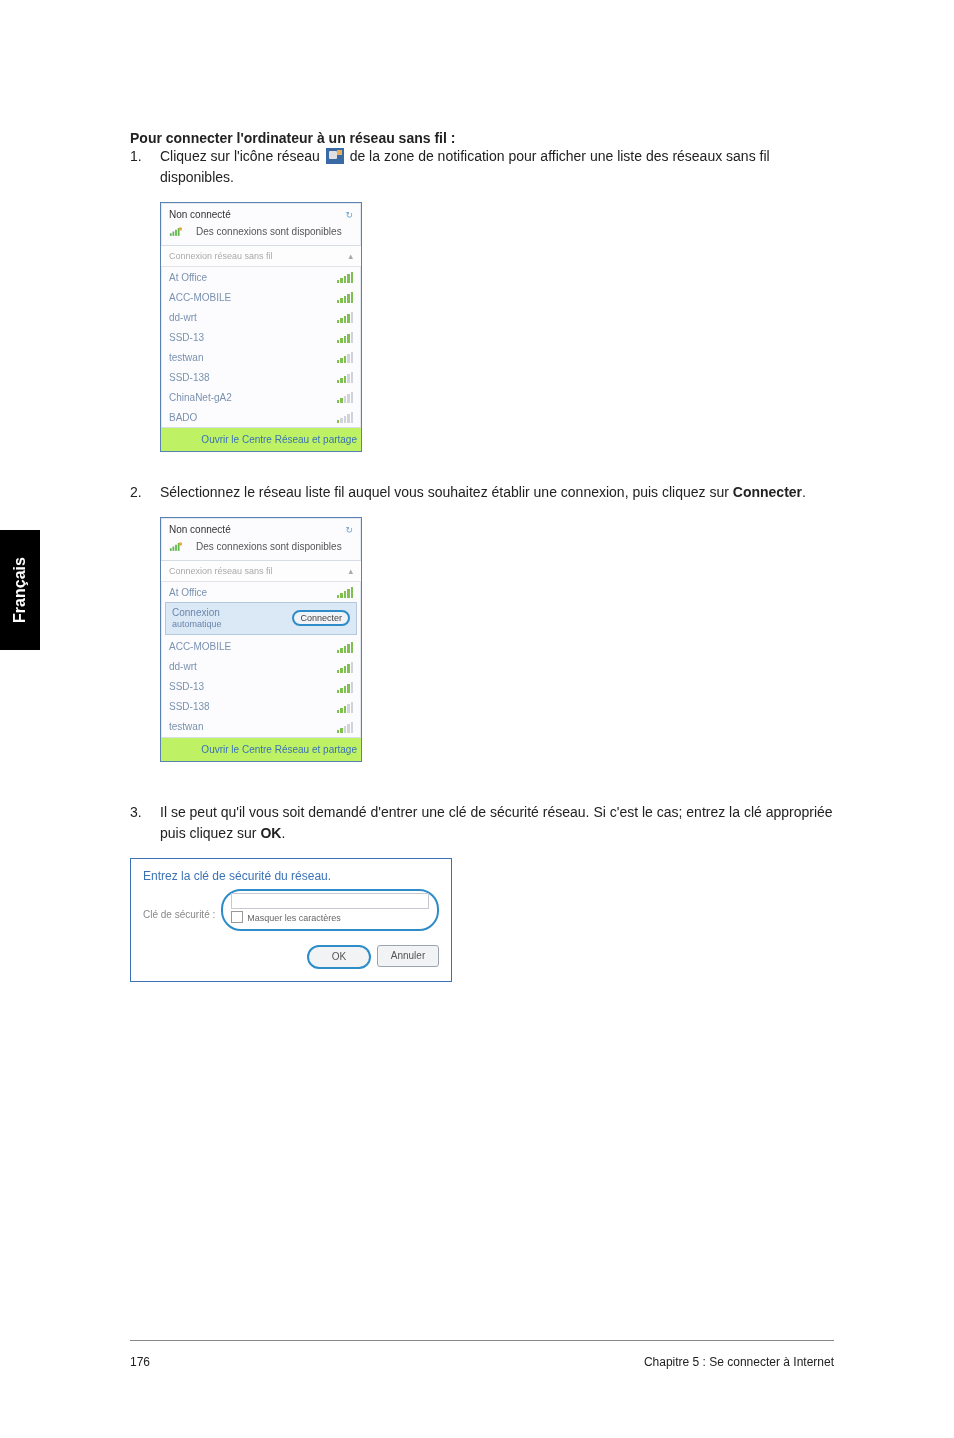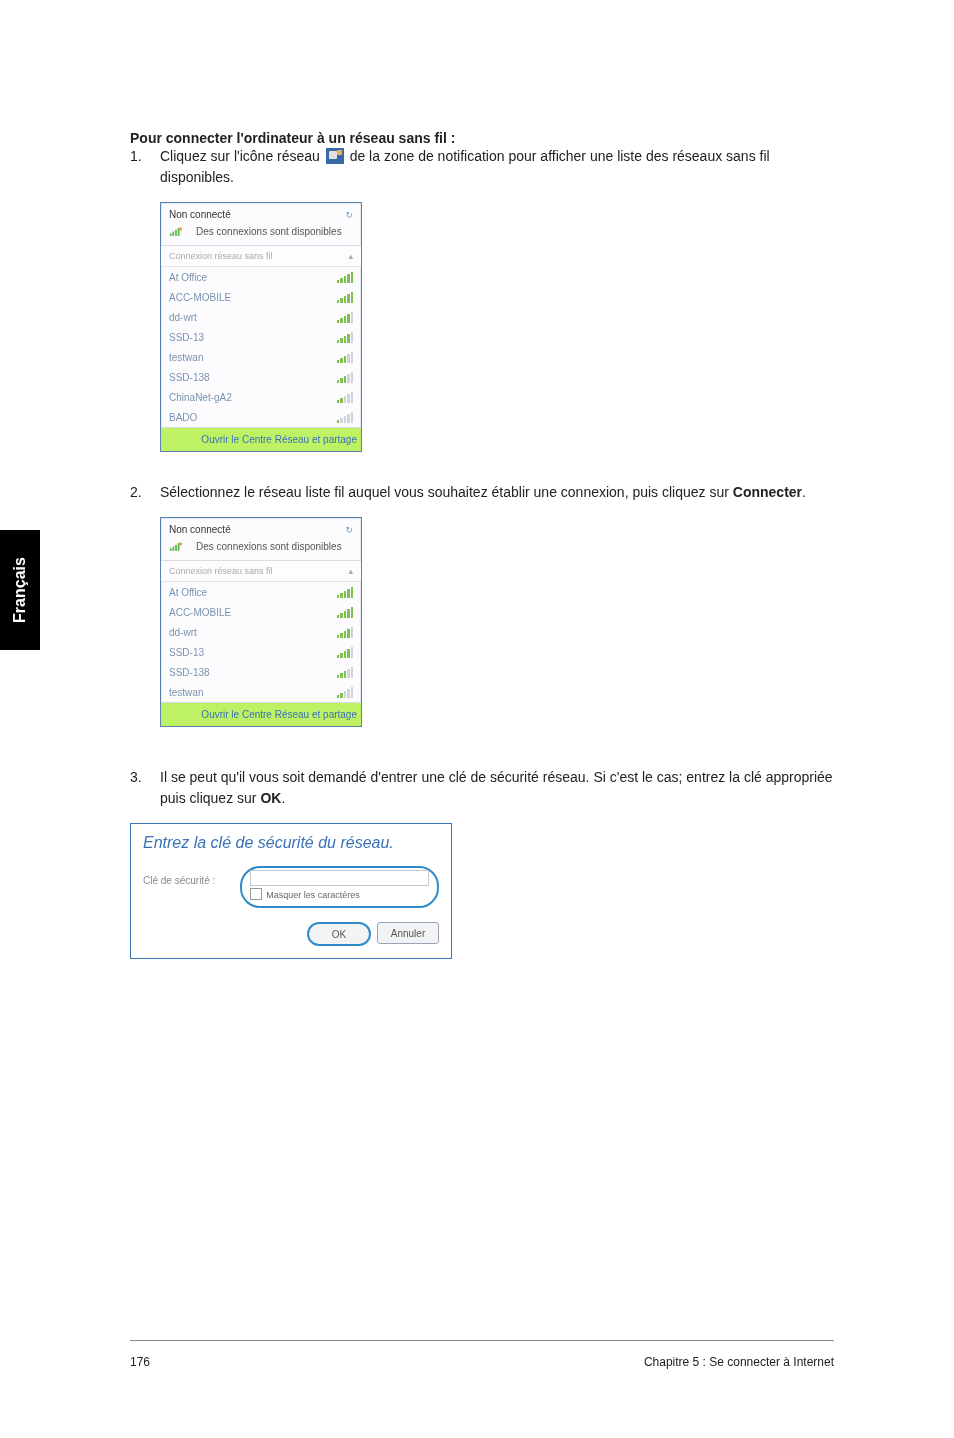--- a/index.html
+++ b/index.html
@@ -130,24 +130,24 @@
   .ss2 .sel-row .sel-text { color:#6a86ad; font-size:9px; line-height:1.2;}
   .ss2 .sel-row .sel-text div:first-child{font-size:10px;}
   .connect-btn { display:inline-block; border:2px solid #2e8cc9; border-radius:10px; padding:1px 6px; font-size:9px; color:#444; background:#f0f3f7;}
   .ss2 .top-row { display:flex; justify-content:space-between; align-items:center; padding:4px 8px; color:#7a92b0;}
   
   .ss3 { width: 320px; border:1px solid #3b72b5; background:#fff; margin-top:8px;}
   .ss3-titlebar { height:18px; background:linear-gradient(#6d95c8,#5076aa); display:flex; justify-content:space-between; align-items:center; padding:0 4px;}
   .ss3-titlebar .tb-title { color:#fff; font-size:9px;}
   .ss3-titlebar .tb-close { width:30px; height:13px; background:#c3362c; border-radius:2px;}
   .ss3-body { padding:10px 12px 12px 12px;}
-  .ss3-body .prompt { color:#3b72b5; font-size:16px; margin-bottom:14px;font-style:italic;}
+  .ss3-body .prompt { color:#3b72b5; font-size:12px; margin-bottom:6px;}
   .ss3-row { display:flex; align-items:flex-start; gap:6px; margin-bottom:14px;}
-  .ss3-row .lbl { color:#888; font-size:10px; margin-top:9px;}
-  .ss3-field { border:2px solid #2e8cc9; border-radius:20px; padding:2px 8px 6px 8px; flex:1;margin-left:19px;}
+  .ss3-row .lbl { color:#888; font-size:10px; margin-top:20px;}
+  .ss3-field { border:2px solid #2e8cc9; border-radius:20px; padding:2px 8px 6px 8px; flex:1;}
   .ss3-field .inp { height:14px; border:1px solid #c8c8d0; background:#fff; margin-bottom:2px;}
   .ss3-field .mask { font-size:9px; color:#666;}
   .ss3-field .mask::before{content:""; display:inline-block; width:10px; height:10px; border:1px solid #999; margin-right:4px; vertical-align:-2px;}
   .ss3-btns { display:flex; justify-content:flex-end; gap:6px;}
   .winbtn { width:60px; height:20px; border:1px solid #9aa4b2; background:#f2f3f5; font-size:10px; display:flex; align-items:center; justify-content:center; color:#555; border-radius:3px;}
   .winbtn.ok { border:2px solid #2e8cc9; border-radius:12px;}
   
   svg.warn-ico .bar{fill:#5fb54a;} svg.warn-ico .sun{fill:#e6a73f;}
 </style>
 </head>
@@ -303,20 +303,27 @@
     <div class="top-row">
       <span>At Office</span>
       <span class="bars lvl5">
           <span></span>
           <span></span>
           <span></span>
           <span></span>
           <span></span>
         </span>
     </div>
+    <div class="sel-row">
+      <div class="sel-text">
+        <div>Connexion</div>
+        <div>automatique</div>
+      </div>
+      <span class="connect-btn">Connecter</span>
+    </div>
     <div class="ss-list">
       <div class="ss-item">
           <span>ACC-MOBILE</span>
           <span class="bars lvl5">
             <span></span>
             <span></span>
             <span></span>
             <span></span>
             <span></span>
           </span>

